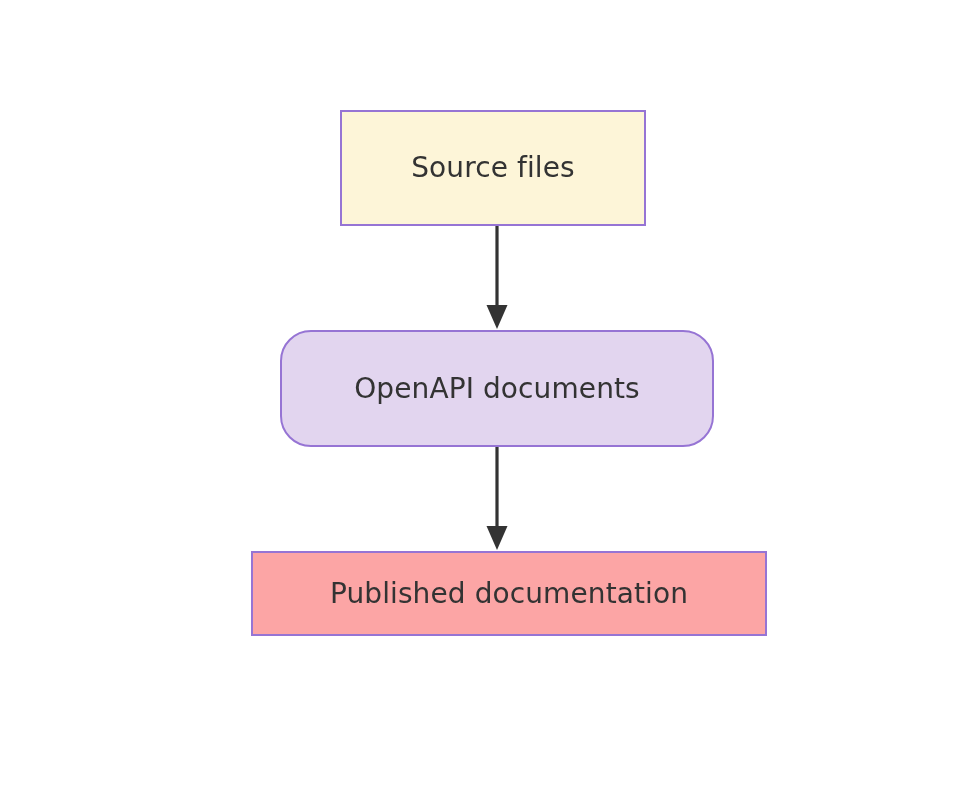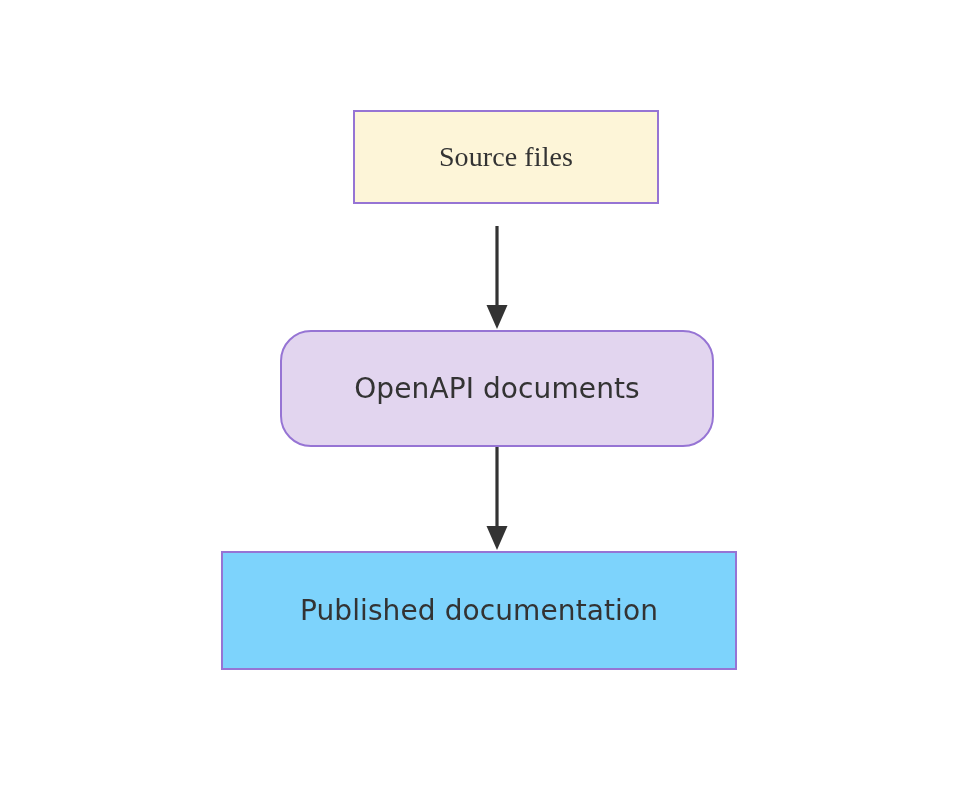--- a/index.html
+++ b/index.html
@@ -27,43 +27,42 @@
   }
   .node-label {
     font-size: 28px;
     line-height: 1;
     color: #333333;
     white-space: nowrap;
     letter-spacing: 0.1px;
   }
   
   #node-source-files {
-    left: 353px;
+    left: 340px;
     top: 110px;
     width: 306px;
-    height: 94px;
+    height: 116px;
     background: #fdf5d8;
-    font-family: Liberation Serif, serif;
   }
   
   #node-openapi-documents {
     left: 280px;
     top: 330px;
     width: 434px;
     height: 117px;
     background: #e2d5ef;
     border-radius: 31px;
   }
   
   #node-published-documentation {
-    left: 221px;
+    left: 251px;
     top: 551px;
     width: 516px;
-    height: 119px;
-    background: #7dd3fc;
+    height: 85px;
+    background: #fca5a5;
   }
   .edge {
     position: absolute;
     left: 0;
     top: 0;
     width: 980px;
     height: 794px;
     pointer-events: none;
   }
 </style>

